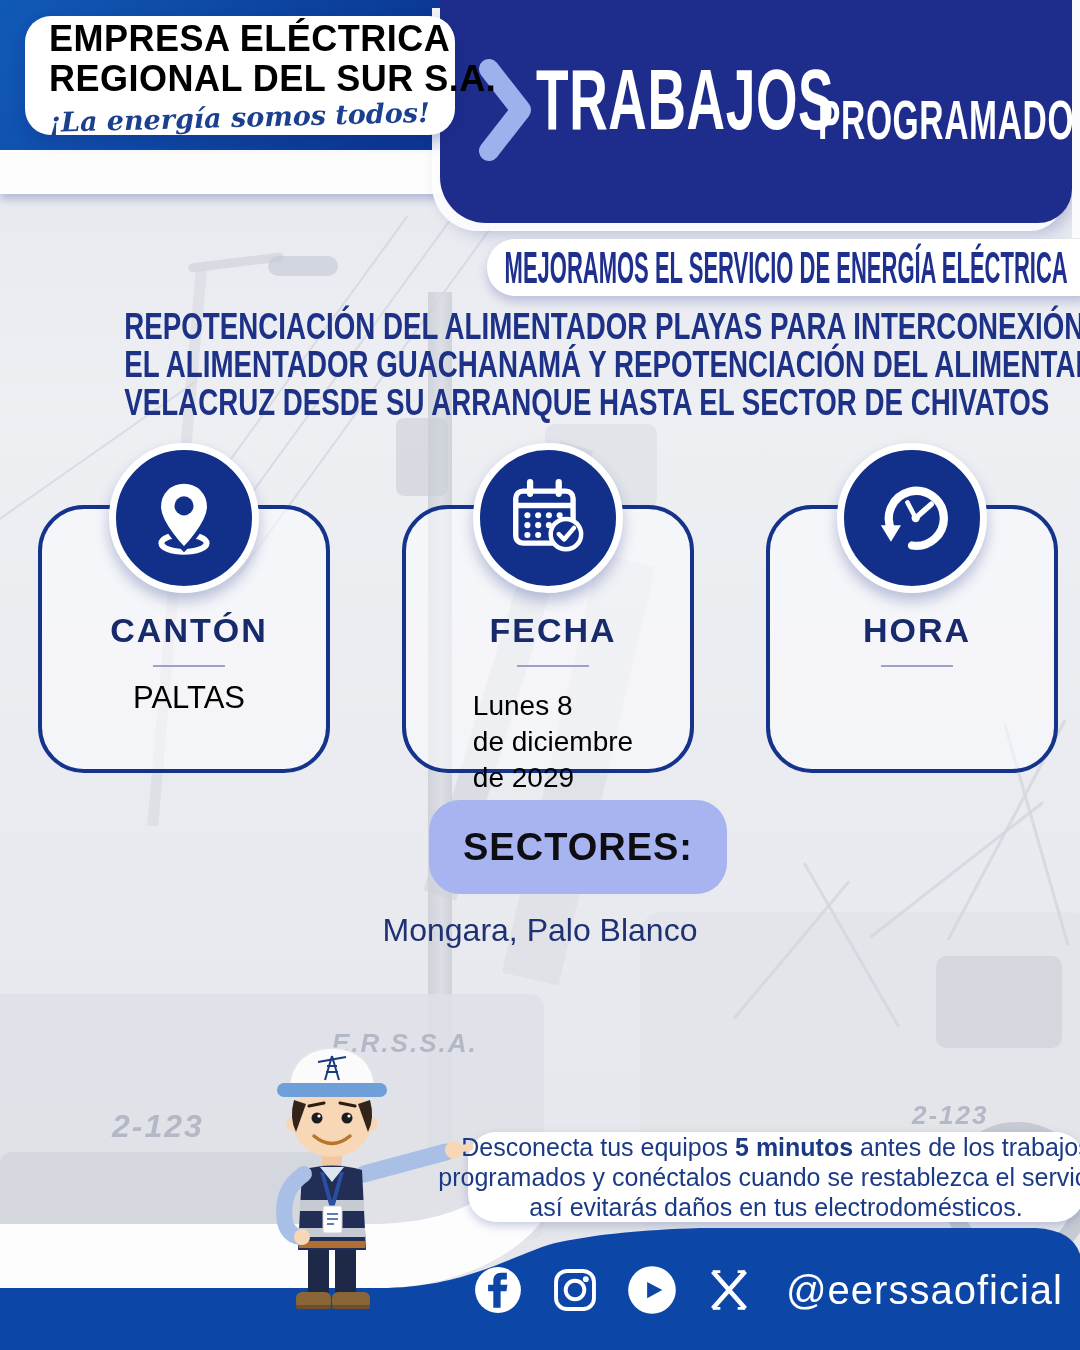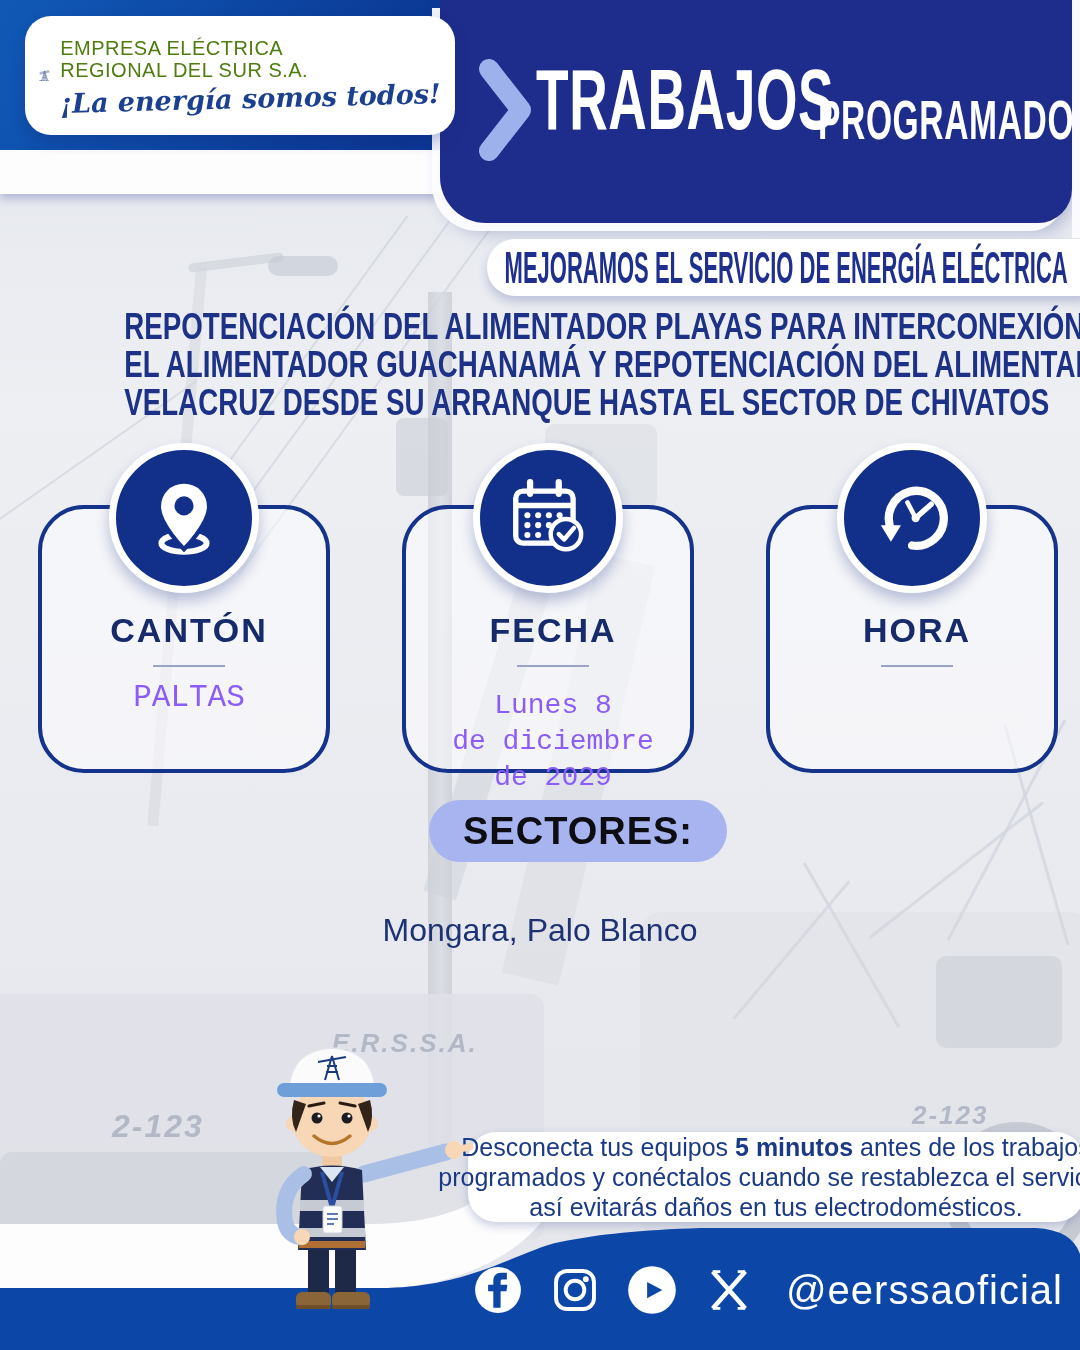--- a/index.html
+++ b/index.html
@@ -45,44 +45,44 @@
   .mejoramos{position:absolute;left:487px;top:239px;right:-6px;height:57px;background:#fff;z-index:5;
     border-radius:28px 0 0 28px;display:flex;align-items:center;justify-content:center;
     box-shadow:0 6px 10px rgba(90,100,170,.3);}
   .mejoramos span{color:#1e2f8e;font-size:44px;font-weight:800;white-space:nowrap;
     display:inline-block;transform:scaleX(.5);transform-origin:center;}
 
   
   .logo-card{position:absolute;left:25px;top:16px;width:430px;height:119px;background:#fff;border-radius:26px;z-index:7;
     box-shadow:0 7px 14px rgba(20,40,120,.28);display:flex;align-items:center;padding:0 14px;box-sizing:border-box;}
   .logo-text{margin-left:10px;}
-  .logo-text .l1,.logo-text .l2{color:#4d7c0f;font-size:20px;font-weight:400;line-height:1.12;letter-spacing:.5px;white-space:nowrap;}
+  .logo-text .l1,.logo-text .l2{color:#000000;font-size:36px;font-weight:700;line-height:1.12;letter-spacing:.5px;white-space:nowrap;}
   .logo-text .slogan{color:#1c4090;font-size:27px;font-weight:bold;font-style:italic;
     font-family:"DejaVu Serif",serif;margin-top:2px;transform:rotate(-1.5deg);white-space:nowrap;}
 
   
   .headline{position:absolute;left:0;top:308px;width:1080px;z-index:3;text-align:center;}
   .headline div{color:#1d3286;font-size:36px;font-weight:800;line-height:38px;white-space:nowrap;
     transform:scaleX(.77);transform-origin:center;}
 
   
   .info-card{position:absolute;top:443px;width:292px;height:330px;z-index:3;}
   .info-card .box{position:absolute;left:0;right:0;top:62px;bottom:0;border:4px solid #16338c;border-radius:46px;
     background:rgba(253,254,255,.55);}
   .circle{position:absolute;left:50%;top:0;transform:translateX(-50%);width:150px;height:150px;border-radius:50%;
     background:#12308a;border:7px solid #fff;box-sizing:border-box;display:flex;align-items:center;justify-content:center;
     box-shadow:0 8px 14px rgba(40,60,140,.3);}
   .card-content{position:absolute;left:10px;right:0;top:168px;display:flex;flex-direction:column;align-items:center;}
   .card-label{color:#172a6b;font-size:34px;font-weight:800;letter-spacing:2px;}
   .card-div{width:72px;height:2px;background:#9aa3c4;margin:15px 0 13px;}
-  .card-value{color:#8b5cf6;font-size:31px;font-weight:500;text-align:center;font-family:Liberation Mono, monospace;}
+  .card-value{color:#000000;font-size:31px;font-weight:500;}
   .card-value.small{font-size:28px;line-height:36px;margin-top:8px;}
 
   
-  .pill{position:absolute;left:429px;top:800px;height:62px;padding:0 34px;background:#a7b4f0;border-radius:31px;
+  .pill{position:absolute;left:429px;top:800px;height:62px;padding:16px 34px;background:#a7b4f0;border-radius:31px;
     z-index:3;display:flex;align-items:center;}
   .pill span{color:#0d0d12;font-size:38px;font-weight:800;letter-spacing:1px;}
   .sector-val{position:absolute;left:0;top:912px;width:1080px;text-align:center;z-index:3;
     color:#1e3273;font-size:32px;font-weight:500;}
 
   
   .bottom-deco{position:absolute;left:0;top:1180px;z-index:5;}
   .notice{position:absolute;left:468px;top:1132px;right:-4px;height:90px;background:#fff;z-index:6;
     border-radius:28px;display:flex;flex-direction:column;justify-content:center;align-items:center;
     box-shadow:0 4px 10px rgba(80,95,160,.3);}

